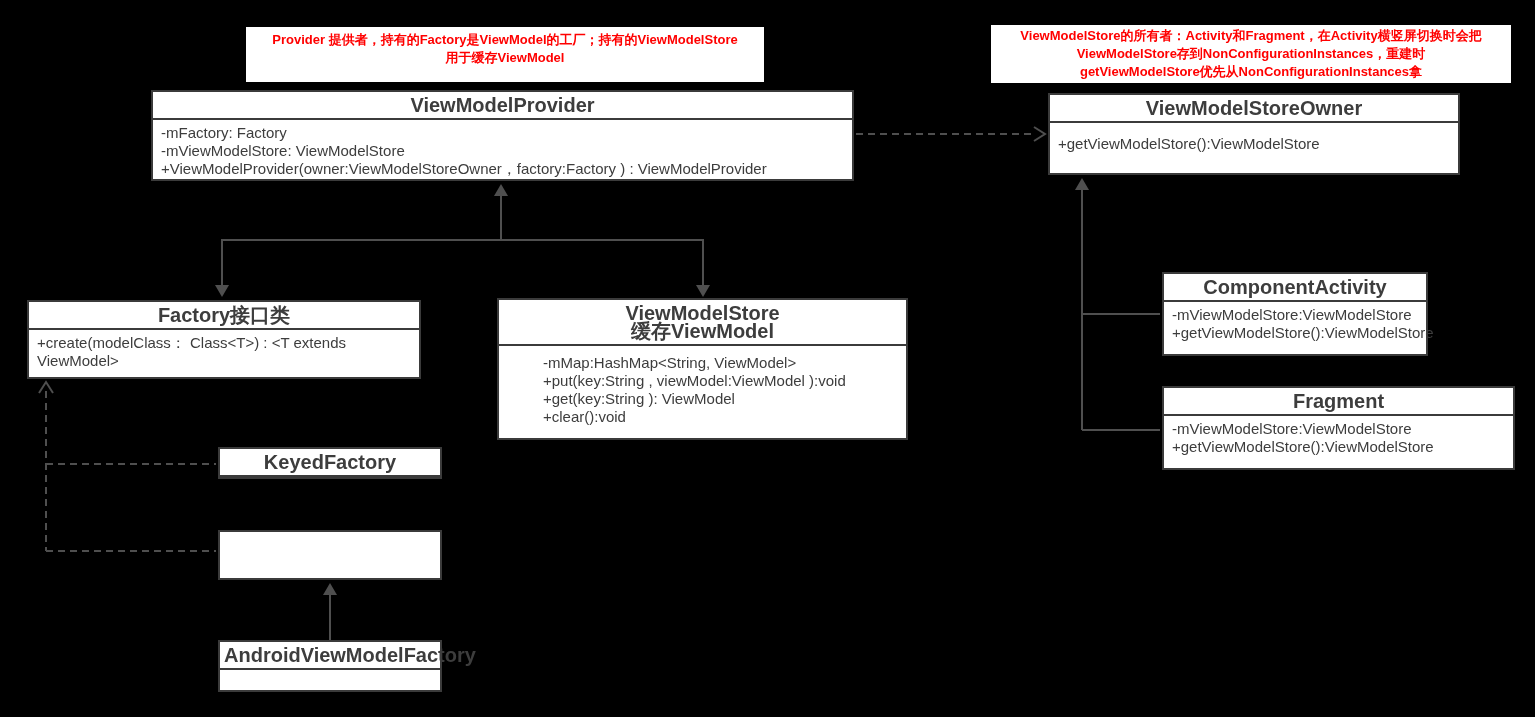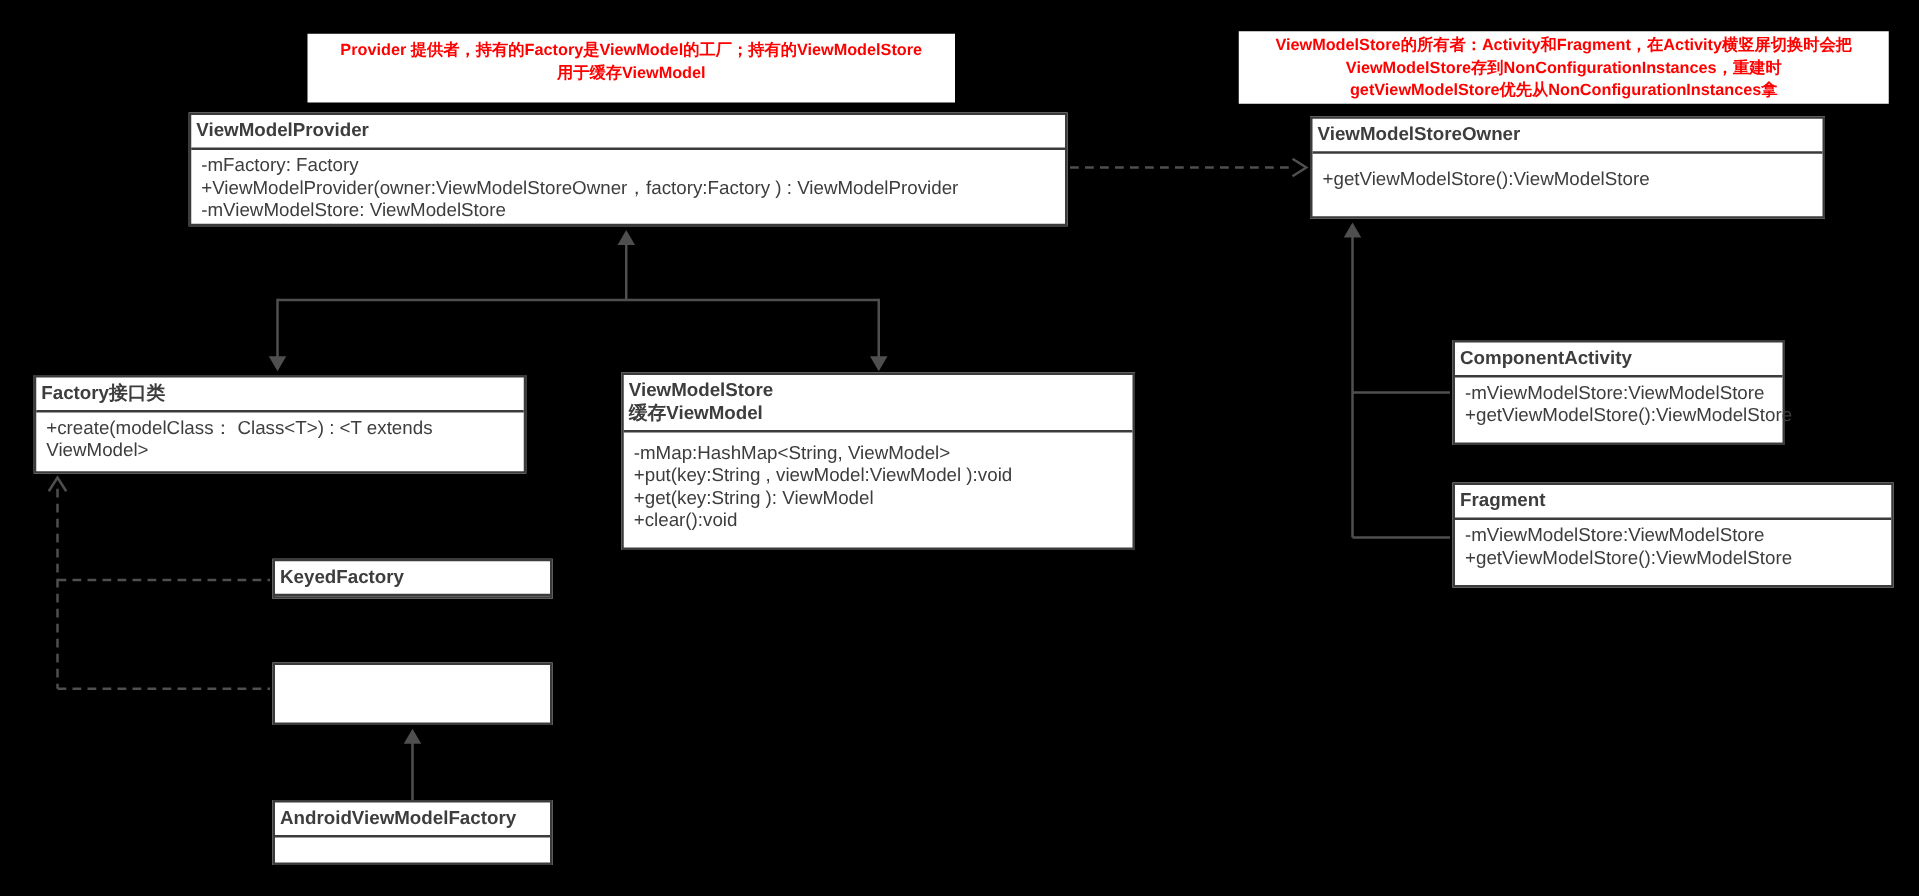--- a/index.html
+++ b/index.html
@@ -34,23 +34,23 @@
   .uml-box {
     position: absolute;
     background: var(--box-bg);
     border: 2px solid var(--box-border);
     color: var(--box-text);
     display: flex;
     flex-direction: column;
   }
   .uml-title {
     flex: 0 0 auto;
-    text-align: left;
+    text-align: center;
     font-weight: bold;
-    font-size: 15px;
+    font-size: 20px;
     line-height: 18px;
     padding: 4px 4px;
     border-bottom: 2px solid var(--box-border);
   }
   .uml-body {
     flex: 1 1 auto;
     padding: 4px 8px;
     font-size: 15px;
     line-height: 18px;
   }
@@ -106,22 +106,22 @@
   <div class="note" style="left:991px; top:25px; width:520px; height:58px; padding-top:2px;">
     <div>ViewModelStore的所有者：Activity和Fragment，在Activity横竖屏切换时会把</div>
     <div>ViewModelStore存到NonConfigurationInstances，重建时</div>
     <div>getViewModelStore优先从NonConfigurationInstances拿</div>
   </div>
 
   <div class="uml-box" style="left:151px; top:90px; width:703px; height:91px;">
     <div class="uml-title">ViewModelProvider</div>
     <div class="uml-body">
       <div class="member">-mFactory: Factory</div>
+      <div class="member">-mViewModelStore: ViewModelStore</div>
       <div class="member">+ViewModelProvider(owner:ViewModelStoreOwner，factory:Factory ) : ViewModelProvider</div>
-      <div class="member">-mViewModelStore: ViewModelStore</div>
     </div>
   </div>
 
   <div class="uml-box" style="left:1048px; top:93px; width:412px; height:82px;">
     <div class="uml-title">ViewModelStoreOwner</div>
     <div class="uml-body" style="padding-top:12px;">
       <div class="member">+getViewModelStore():ViewModelStore</div>
     </div>
   </div>
 
@@ -130,21 +130,21 @@
     <div class="uml-body">
       <div class="member">+create(modelClass： Class&lt;T&gt;) :   &lt;T extends ViewModel&gt;</div>
     </div>
   </div>
 
   <div class="uml-box" style="left:497px; top:298px; width:411px; height:142px;">
     <div class="uml-title">
       <div>ViewModelStore</div>
       <div>缓存ViewModel</div>
     </div>
-    <div class="uml-body" style="padding-top:8px;">
+    <div class="uml-body" style="padding-top:8px;margin-left:36px;">
       <div class="member">-mMap:HashMap&lt;String, ViewModel&gt;</div>
       <div class="member">+put(key:String , viewModel:ViewModel ):void</div>
       <div class="member">+get(key:String ): ViewModel</div>
       <div class="member">+clear():void</div>
     </div>
   </div>
 
   <div class="uml-box" style="left:1162px; top:272px; width:266px; height:84px;">
     <div class="uml-title">ComponentActivity</div>
     <div class="uml-body">

